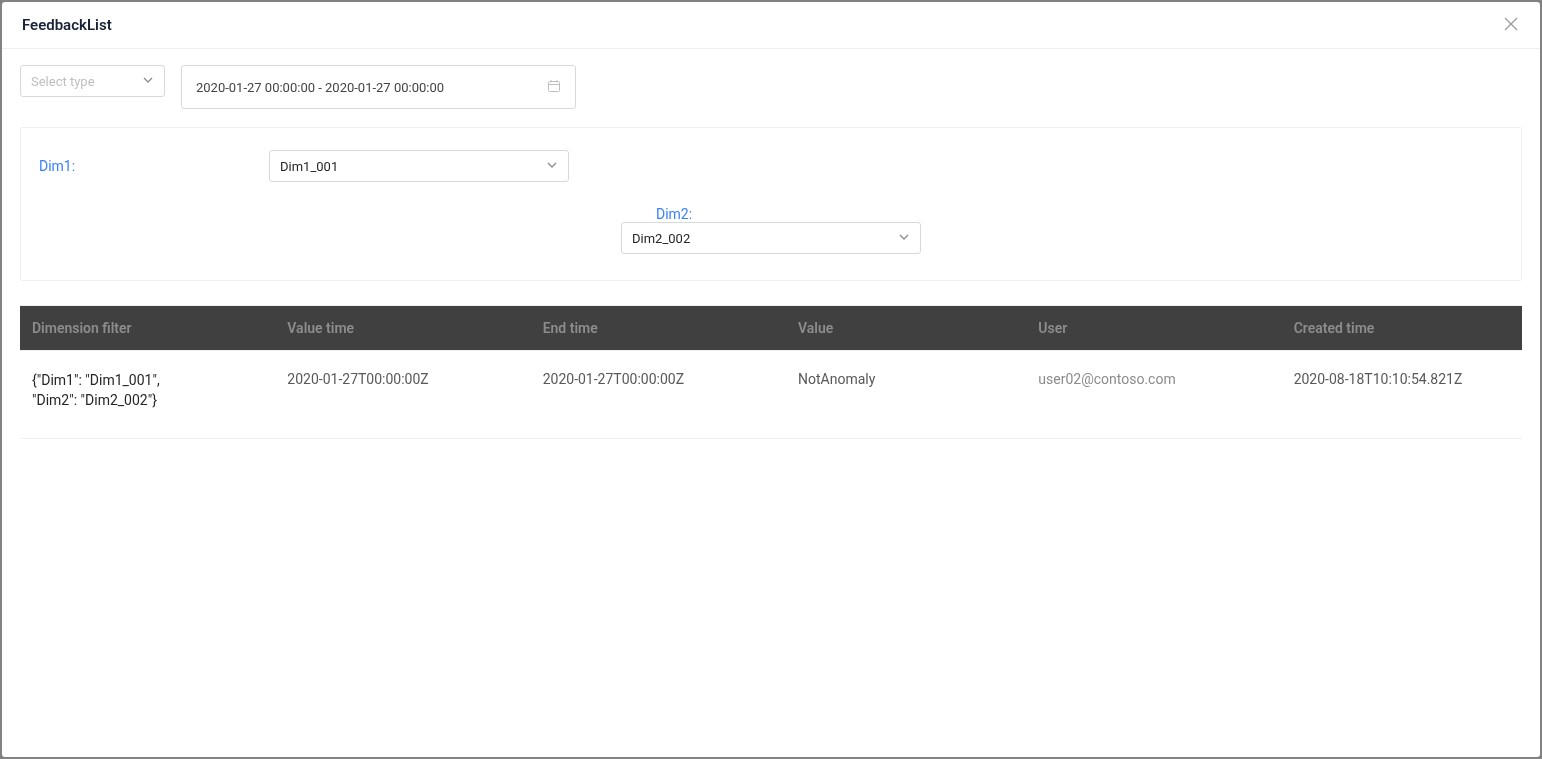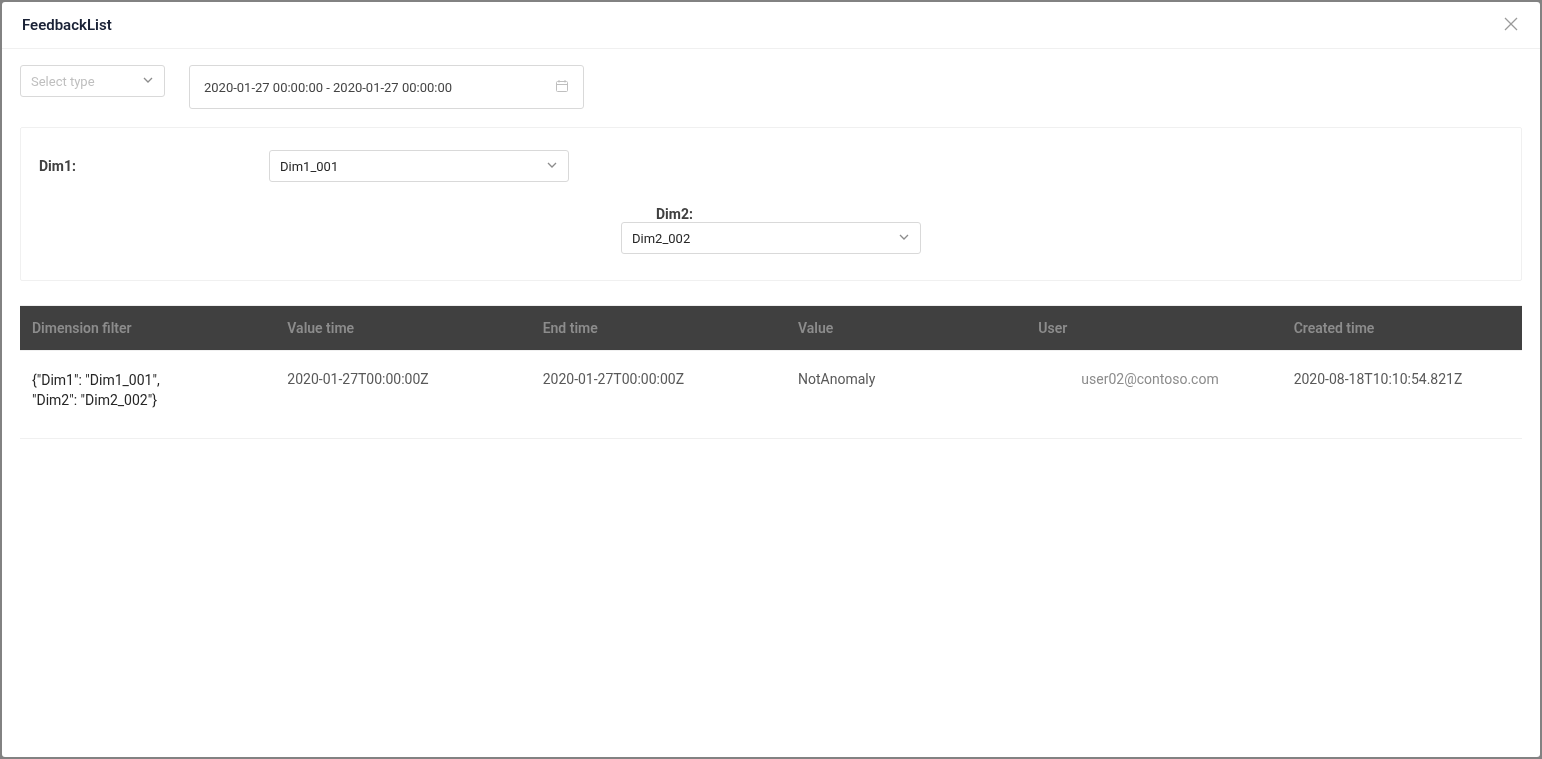--- a/index.html
+++ b/index.html
@@ -45,21 +45,21 @@
     align-items: center;
     justify-content: center;
   }
   .close-btn svg { width: 14px; height: 14px; }
   .content {
     padding: 16px 18px;
     flex: 1;
   }
   .top-row {
     display: flex;
-    gap: 24px;
+    gap: 16px;
     margin-bottom: 18px;
   }
   .select-type {
     width: 145px;
     height: 32px;
     border: 1px solid #d9d9d9;
     border-radius: 3px;
     display: flex;
     align-items: center;
     justify-content: space-between;
@@ -91,22 +91,21 @@
   }
   .filter-row {
     display: flex;
     align-items: center;
     margin-bottom: 24px;
   }
   .filter-row:last-child { margin-bottom: 0; flex-direction: column; }
   .filter-label {
     width: 230px;
     font-size: 14px;
-    color: #404040;
-    font-weight: bold;
+    color: #3b82f6;
   }
   .filter-select {
     width: 300px;
     height: 32px;
     border: 1px solid #d9d9d9;
     border-radius: 3px;
     display: flex;
     align-items: center;
     justify-content: space-between;
     padding: 0 10px;
@@ -141,21 +140,20 @@
     vertical-align: top;
   }
   tbody td.dim-filter {
     color: #262626;
     white-space: pre-line;
     line-height: 1.4;
   }
   tbody td.user-col a {
     color: #8c8c8c;
     text-decoration: none;
-    margin-left: 43px;
   }
   .col-dim    { width: 17%; }
   .col-start  { width: 17%; }
   .col-end    { width: 17%; }
   .col-value  { width: 16%; }
   .col-user   { width: 17%; }
   .col-created{ width: 16%; }
 </style>
 </head>
 <body>

